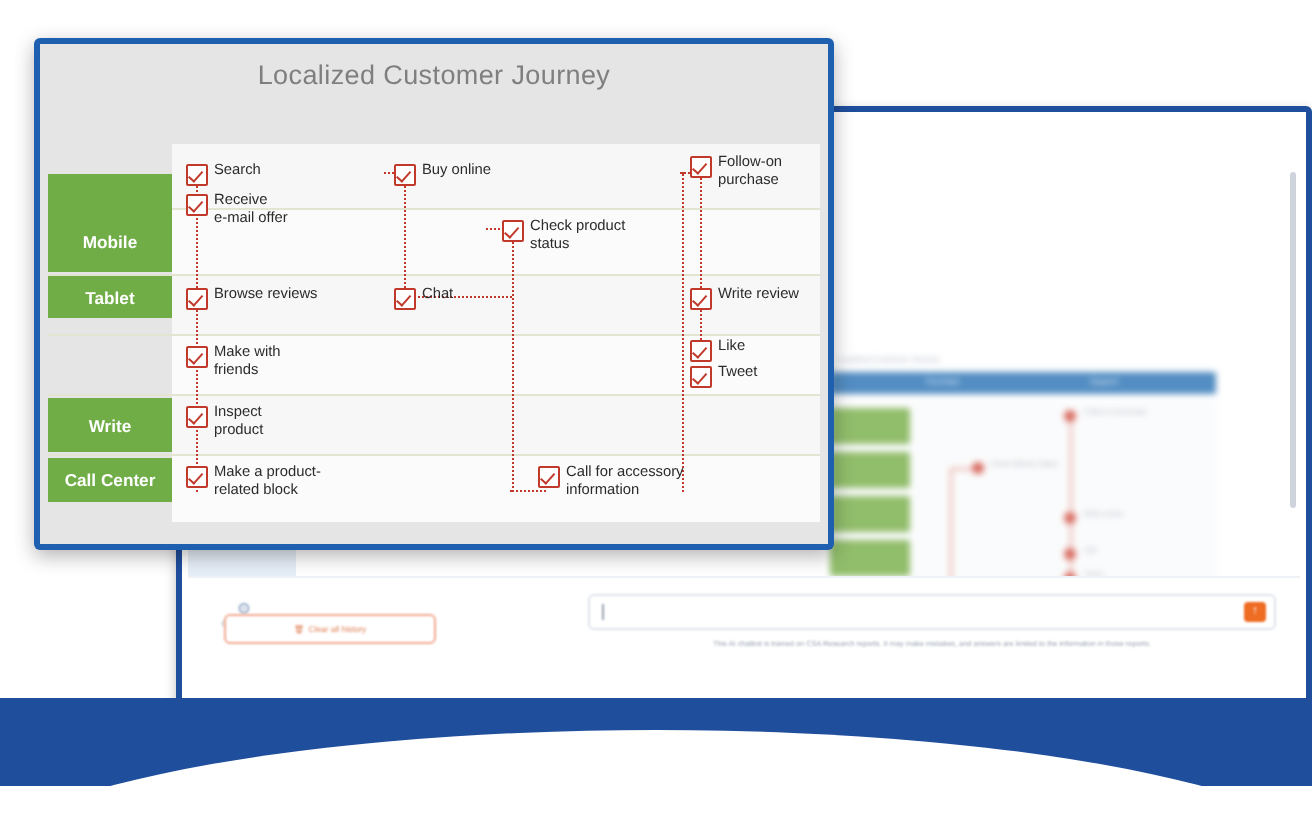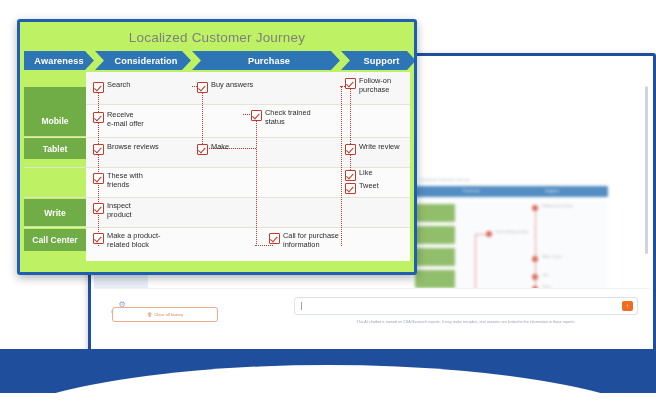--- a/index.html
+++ b/index.html
@@ -126,21 +126,21 @@
   
   .front-frame{
     position:absolute;
     left:17px; top:19px; width:400px; height:256px;
     background:#1f5fb0;
     border-radius:3px;
     box-shadow:0 3px 10px rgba(0,0,0,.30);
   }
   .front-page{
     position:absolute;left:3px;top:3px;right:3px;bottom:3px;
-    background:#bef264;overflow:hidden;
+    background:#e5e5e5;overflow:hidden;
   }
 
   .map-title{
     position:absolute;left:0;right:0;top:8px;
     text-align:center;
     font-size:13.5px;color:#7f7f7f;
     font-weight:400;letter-spacing:.2px;
   }
 
   
@@ -291,34 +291,20 @@
       </div>
 
     </div>
   </div>
 
   <div class="front-frame">
     <div class="front-page">
 
       <div class="map-title">Localized Customer Journey</div>
 
-      <div class="stage-bar">
-        <div class="chev first" style="left:0px;width:70px;">
-          <span>Awareness</span>
-        </div>
-        <div class="chev mid" style="left:71px;width:96px;">
-          <span style="margin-left:6px">Consideration</span>
-        </div>
-        <div class="chev mid" style="left:168px;width:148px;">
-          <span style="margin-left:6px">Purchase</span>
-        </div>
-        <div class="chev mid" style="left:317px;width:75px;">
-          <span style="margin-left:6px">Support</span>
-        </div>
-      </div>
 
       <div class="grid">
 
         <div class="row-bg" style="top:0px;height:32px"></div>
         <div class="row-bg alt" style="top:33px;height:32px"></div>
         <div class="row-bg" style="top:66px;height:29px"></div>
         <div class="row-bg alt" style="top:96px;height:29px"></div>
         <div class="row-bg" style="top:126px;height:29px"></div>
         <div class="row-bg alt" style="top:156px;height:33px"></div>
 
@@ -357,55 +343,55 @@
         <div class="vline" style="left:316.5px;top:14px;height:160px"></div>
         <div class="hline" style="left:316px;top:14px;width:9px"></div>
         <div class="vline" style="left:325.5px;top:14px;height:88px"></div>
 
         <div class="item" style="left:69px;top:9px">
           <span class="cbox"></span>
           <span class="lbl">Search</span>
         </div>
         <div class="item" style="left:173px;top:9px">
           <span class="cbox"></span>
-          <span class="lbl">Buy answers</span>
+          <span class="lbl">Buy online</span>
         </div>
         <div class="item" style="left:321px;top:5px">
           <span class="cbox"></span>
           <span class="lbl">Follow-on
 purchase</span>
         </div>
 
-        <div class="item" style="left:69px;top:39px">
+        <div class="item" style="left:69px;top:24px">
           <span class="cbox"></span>
           <span class="lbl">Receive
 e-mail offer</span>
         </div>
         <div class="item" style="left:227px;top:37px">
           <span class="cbox"></span>
-          <span class="lbl">Check trained
+          <span class="lbl">Check product
 status</span>
         </div>
 
         <div class="item" style="left:69px;top:71px">
           <span class="cbox"></span>
           <span class="lbl">Browse reviews</span>
         </div>
         <div class="item" style="left:173px;top:71px">
           <span class="cbox"></span>
-          <span class="lbl">Make</span>
+          <span class="lbl">Chat</span>
         </div>
         <div class="item" style="left:321px;top:71px">
           <span class="cbox"></span>
           <span class="lbl">Write review</span>
         </div>
 
         <div class="item" style="left:69px;top:100px">
           <span class="cbox"></span>
-          <span class="lbl">These with
+          <span class="lbl">Make with
 friends</span>
         </div>
         <div class="item" style="left:321px;top:97px">
           <span class="cbox"></span>
           <span class="lbl">Like</span>
         </div>
         <div class="item" style="left:321px;top:110px">
           <span class="cbox"></span>
           <span class="lbl">Tweet</span>
         </div>
@@ -416,21 +402,21 @@
 product</span>
         </div>
 
         <div class="item" style="left:69px;top:160px">
           <span class="cbox"></span>
           <span class="lbl">Make a product-
 related block</span>
         </div>
         <div class="item" style="left:245px;top:160px">
           <span class="cbox"></span>
-          <span class="lbl">Call for purchase
+          <span class="lbl">Call for accessory
 information</span>
         </div>
 
       </div>
     </div>
   </div>
 
   <div class="bottom-swoosh"></div>
   <div class="swoosh-mask"></div>
 

